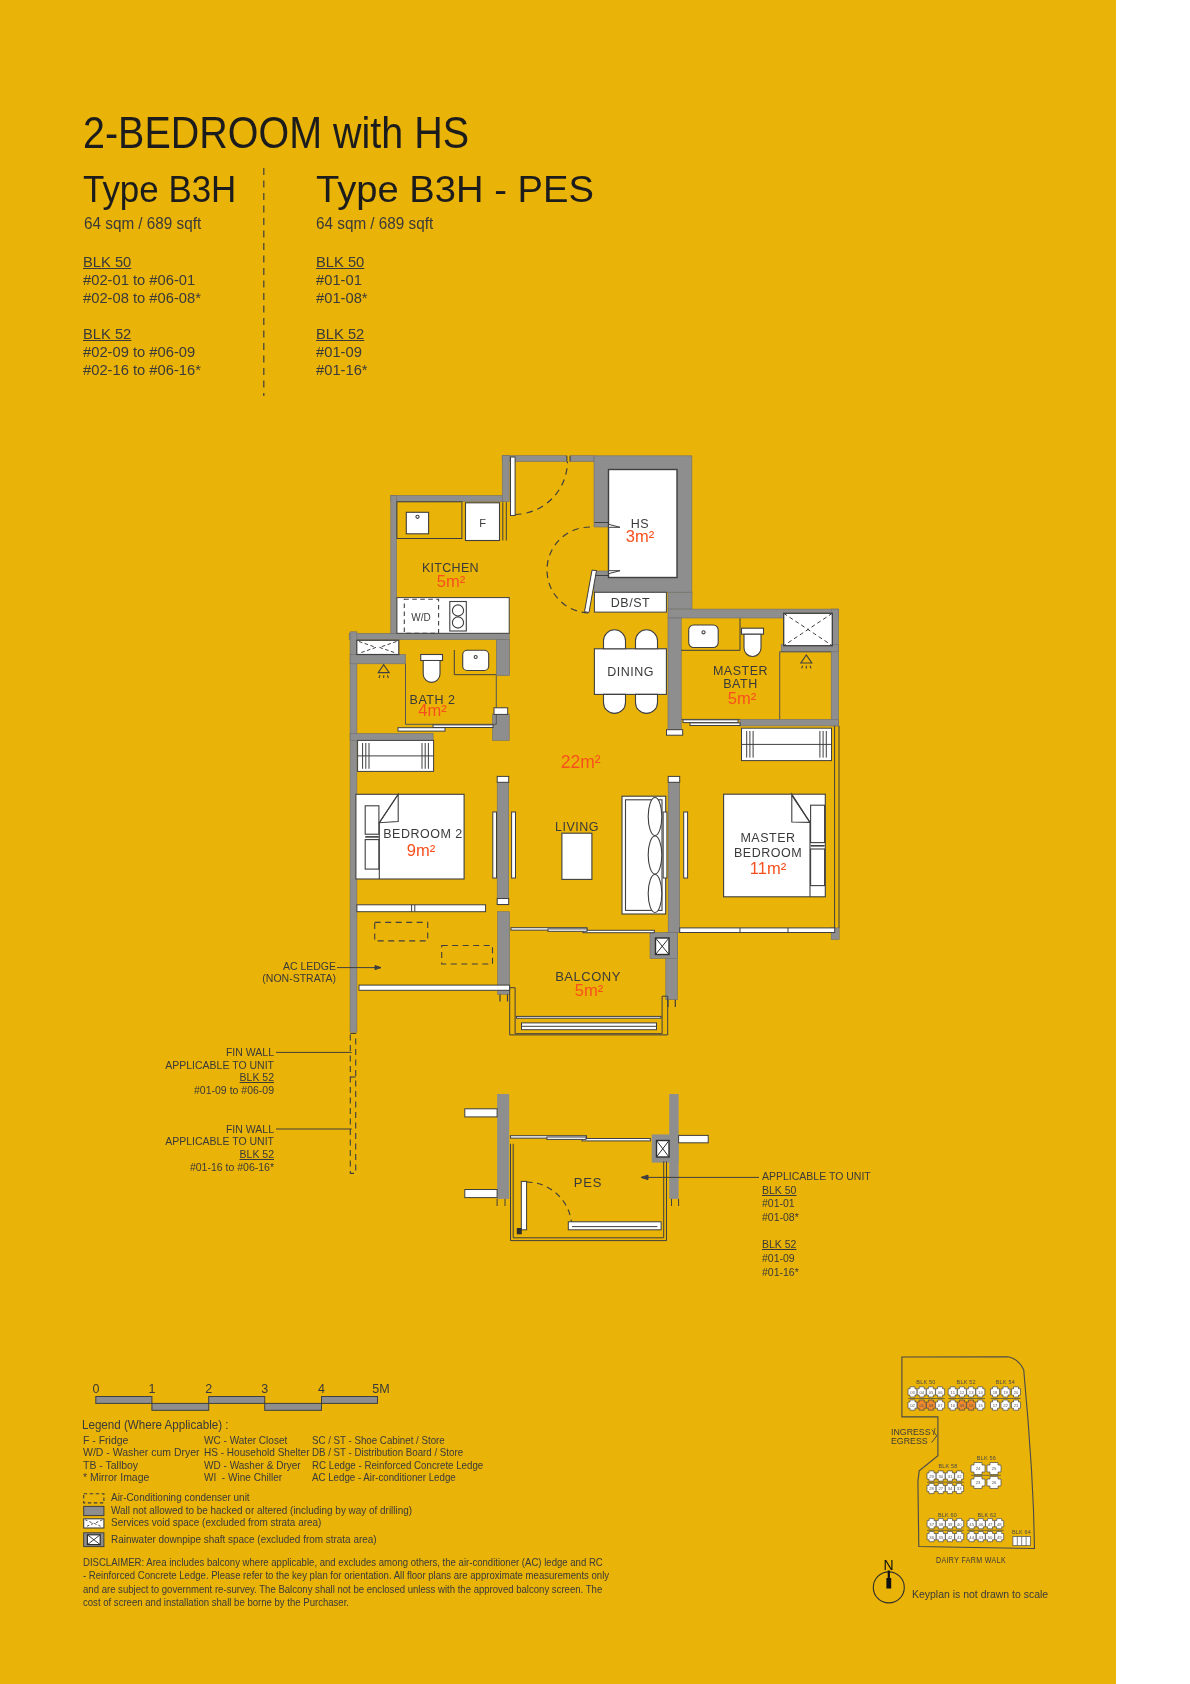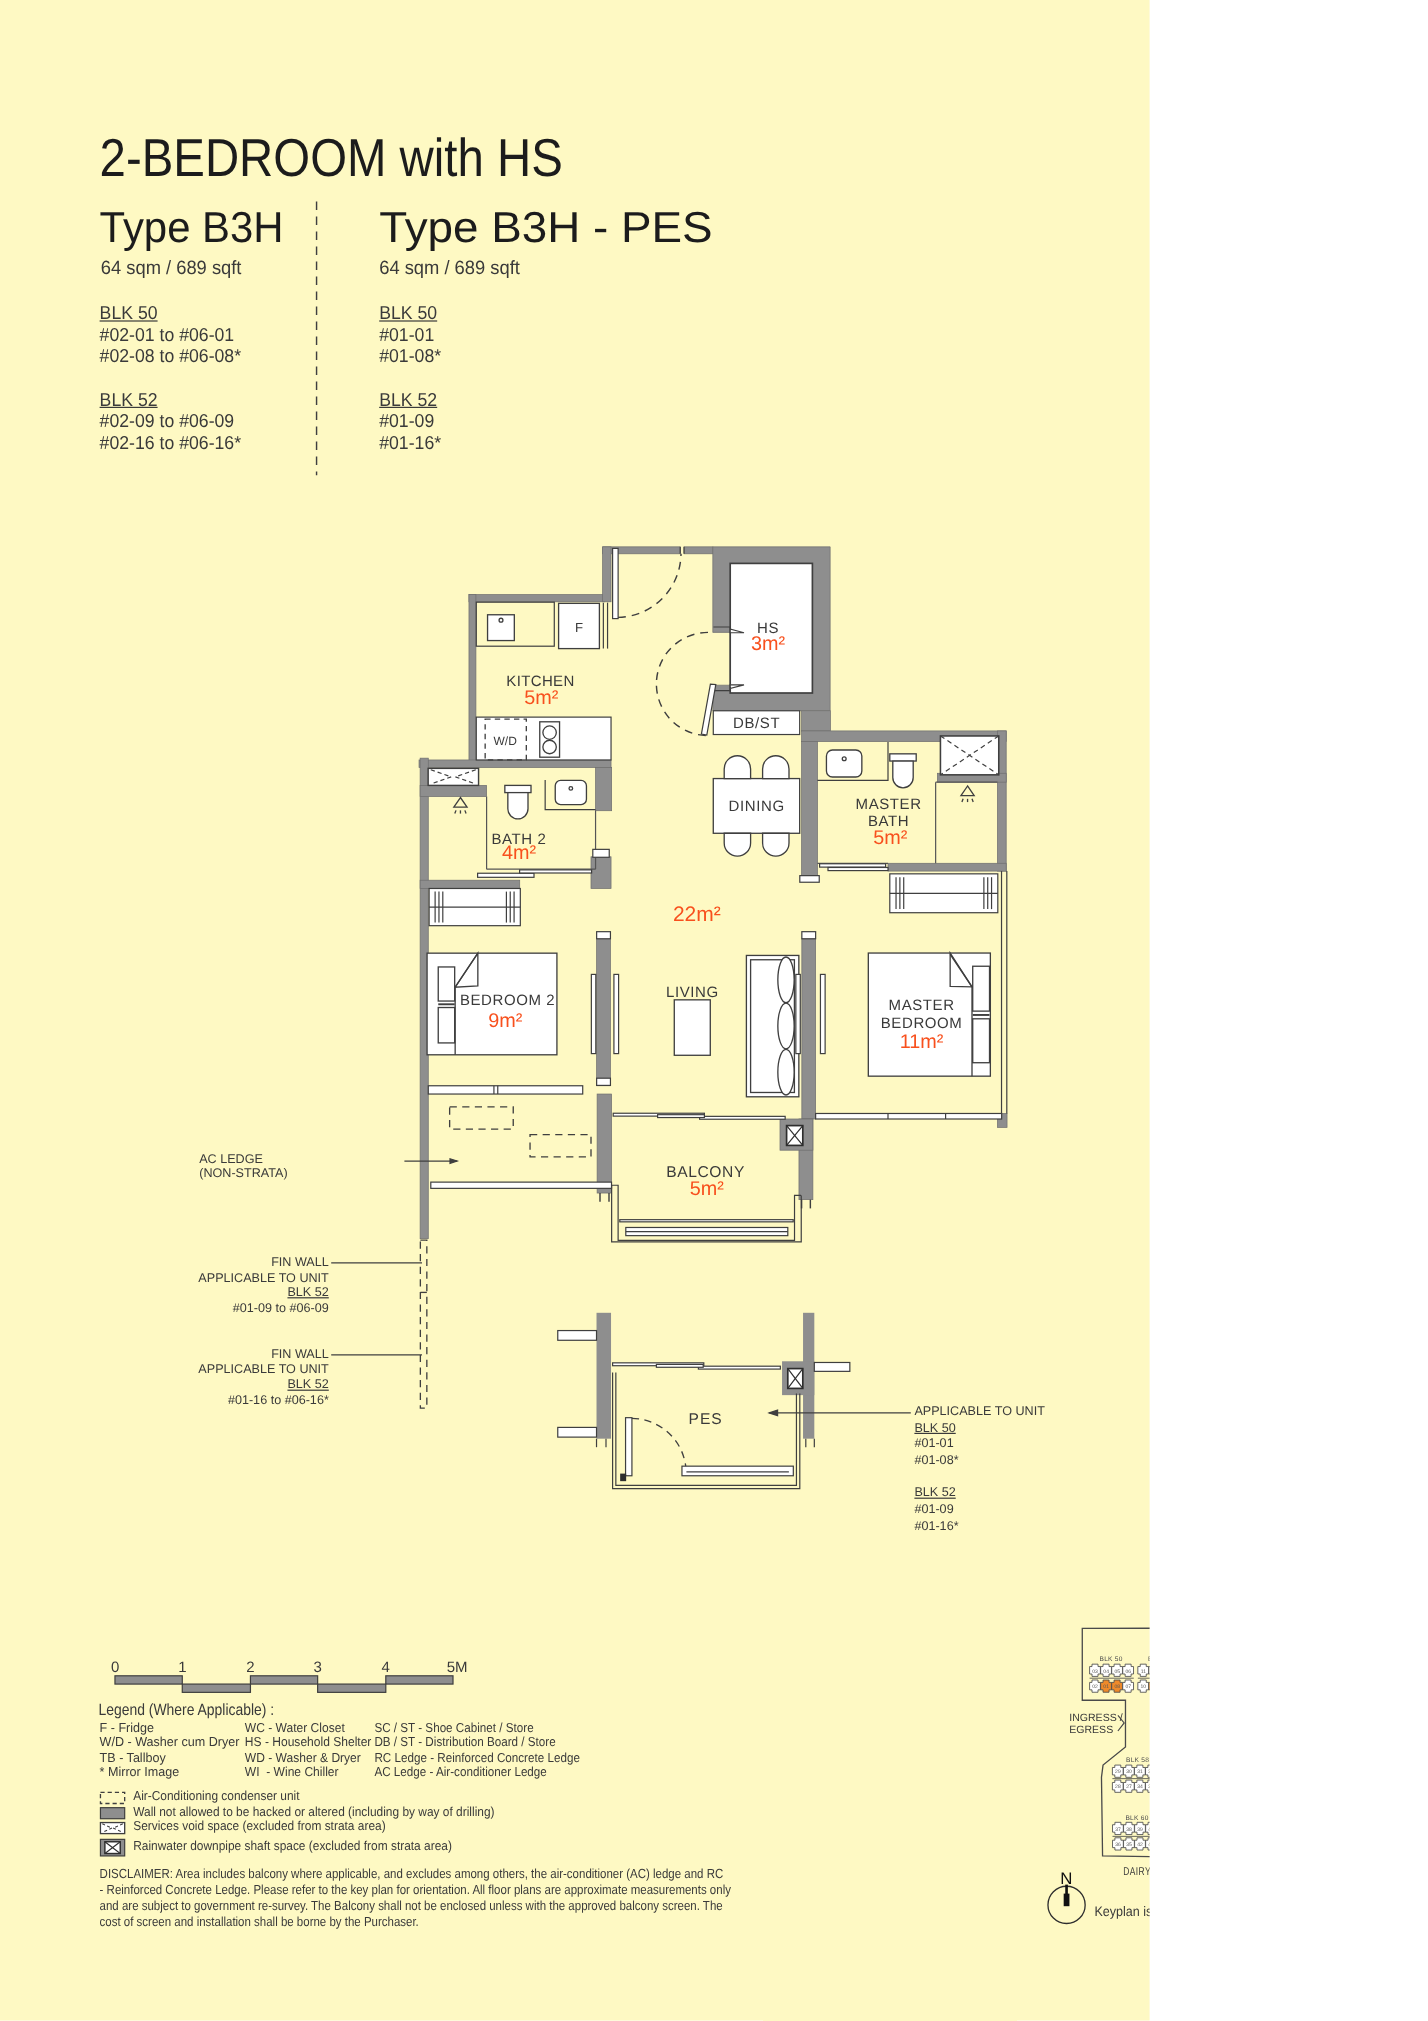--- a/index.html
+++ b/index.html
@@ -1,16 +1,16 @@
 <!DOCTYPE html>
 <html><head>
 <meta charset="utf-8">
 <style>
   html,body{margin:0;padding:0;background:#ffffff;}
-  .page{position:relative;width:958px;height:1684px;background:#fef9c3;overflow:hidden;
+  .page{position:relative;width:1116px;height:1684px;background:#eab308;overflow:hidden;
         font-family:"Liberation Sans",sans-serif;color:#2e2e2e;}
   .abs{position:absolute;}
   .h1{font-size:44.5px;color:#1c1c1c;transform:scaleX(0.887);transform-origin:left top;white-space:nowrap;}
   .h2{font-size:36px;color:#1c1c1c;transform-origin:left top;white-space:nowrap;}
   .sub{font-size:16px;color:#3a3a3a;transform:scaleX(0.955);transform-origin:left top;white-space:nowrap;}
   .blk{font-size:15.5px;color:#3a3a3a;line-height:18px;transform:scaleX(0.95);transform-origin:left top;white-space:nowrap;}
   .blk u{text-decoration:underline;}
   .note{font-size:10.5px;color:#3a3a3a;line-height:12.8px;white-space:nowrap;}
   .legend-h{font-size:13.5px;color:#3a3a3a;transform:scaleX(0.86);transform-origin:left top;white-space:nowrap;}
   .leg{font-size:10.8px;color:#3a3a3a;line-height:12.1px;transform-origin:left top;white-space:nowrap;}
@@ -29,21 +29,21 @@
 <div class="abs h2" style="left:316px;top:169px;transform:scaleX(1.06);">Type B3H - PES</div>
 
 <div class="abs sub" style="left:84px;top:215px;">64 sqm / 689 sqft</div>
 
 <div class="abs sub" style="left:316px;top:215px;">64 sqm / 689 sqft</div>
 
 <div class="abs blk" style="left:83px;top:252.6px;"><u>BLK 50</u><br>#02-01 to #06-01<br>#02-08 to #06-08*<br><br><u>BLK 52</u><br>#02-09 to #06-09<br>#02-16 to #06-16*</div>
 
 <div class="abs blk" style="left:316px;top:252.6px;"><u>BLK 50</u><br>#01-01<br>#01-08*<br><br><u>BLK 52</u><br>#01-09<br>#01-16*</div>
 
-<div class="abs note" style="left:166px;top:959.6px;width:170px;line-height:12.2px;">AC LEDGE<br>(NON-STRATA)</div>
+<div class="abs note" style="left:166px;top:959.6px;width:170px;text-align:right;line-height:12.2px;">AC LEDGE<br>(NON-STRATA)</div>
 
 <div class="abs note" style="left:104px;top:1045.8px;width:170px;text-align:right;">FIN WALL<br>APPLICABLE TO UNIT<br><u>BLK 52</u><br>#01-09 to #06-09</div>
 
 <div class="abs note" style="left:104px;top:1122.5px;width:170px;text-align:right;">FIN WALL<br>APPLICABLE TO UNIT<br><u>BLK 52</u><br>#01-16 to #06-16*</div>
 
 <div class="abs note" style="left:762px;top:1169.8px;line-height:13.7px;">APPLICABLE TO UNIT<br><u>BLK 50</u><br>#01-01<br>#01-08*<br><br><u>BLK 52</u><br>#01-09<br>#01-16*</div>
 
 <div class="abs legend-h" style="left:82px;top:1416.9px;">Legend (Where Applicable) :</div>
 
 <div class="abs leg" style="left:83px;top:1434.4px;transform:scaleX(0.97);">F - Fridge<br>W/D - Washer cum Dryer<br>TB - Tallboy<br>* Mirror Image</div>

